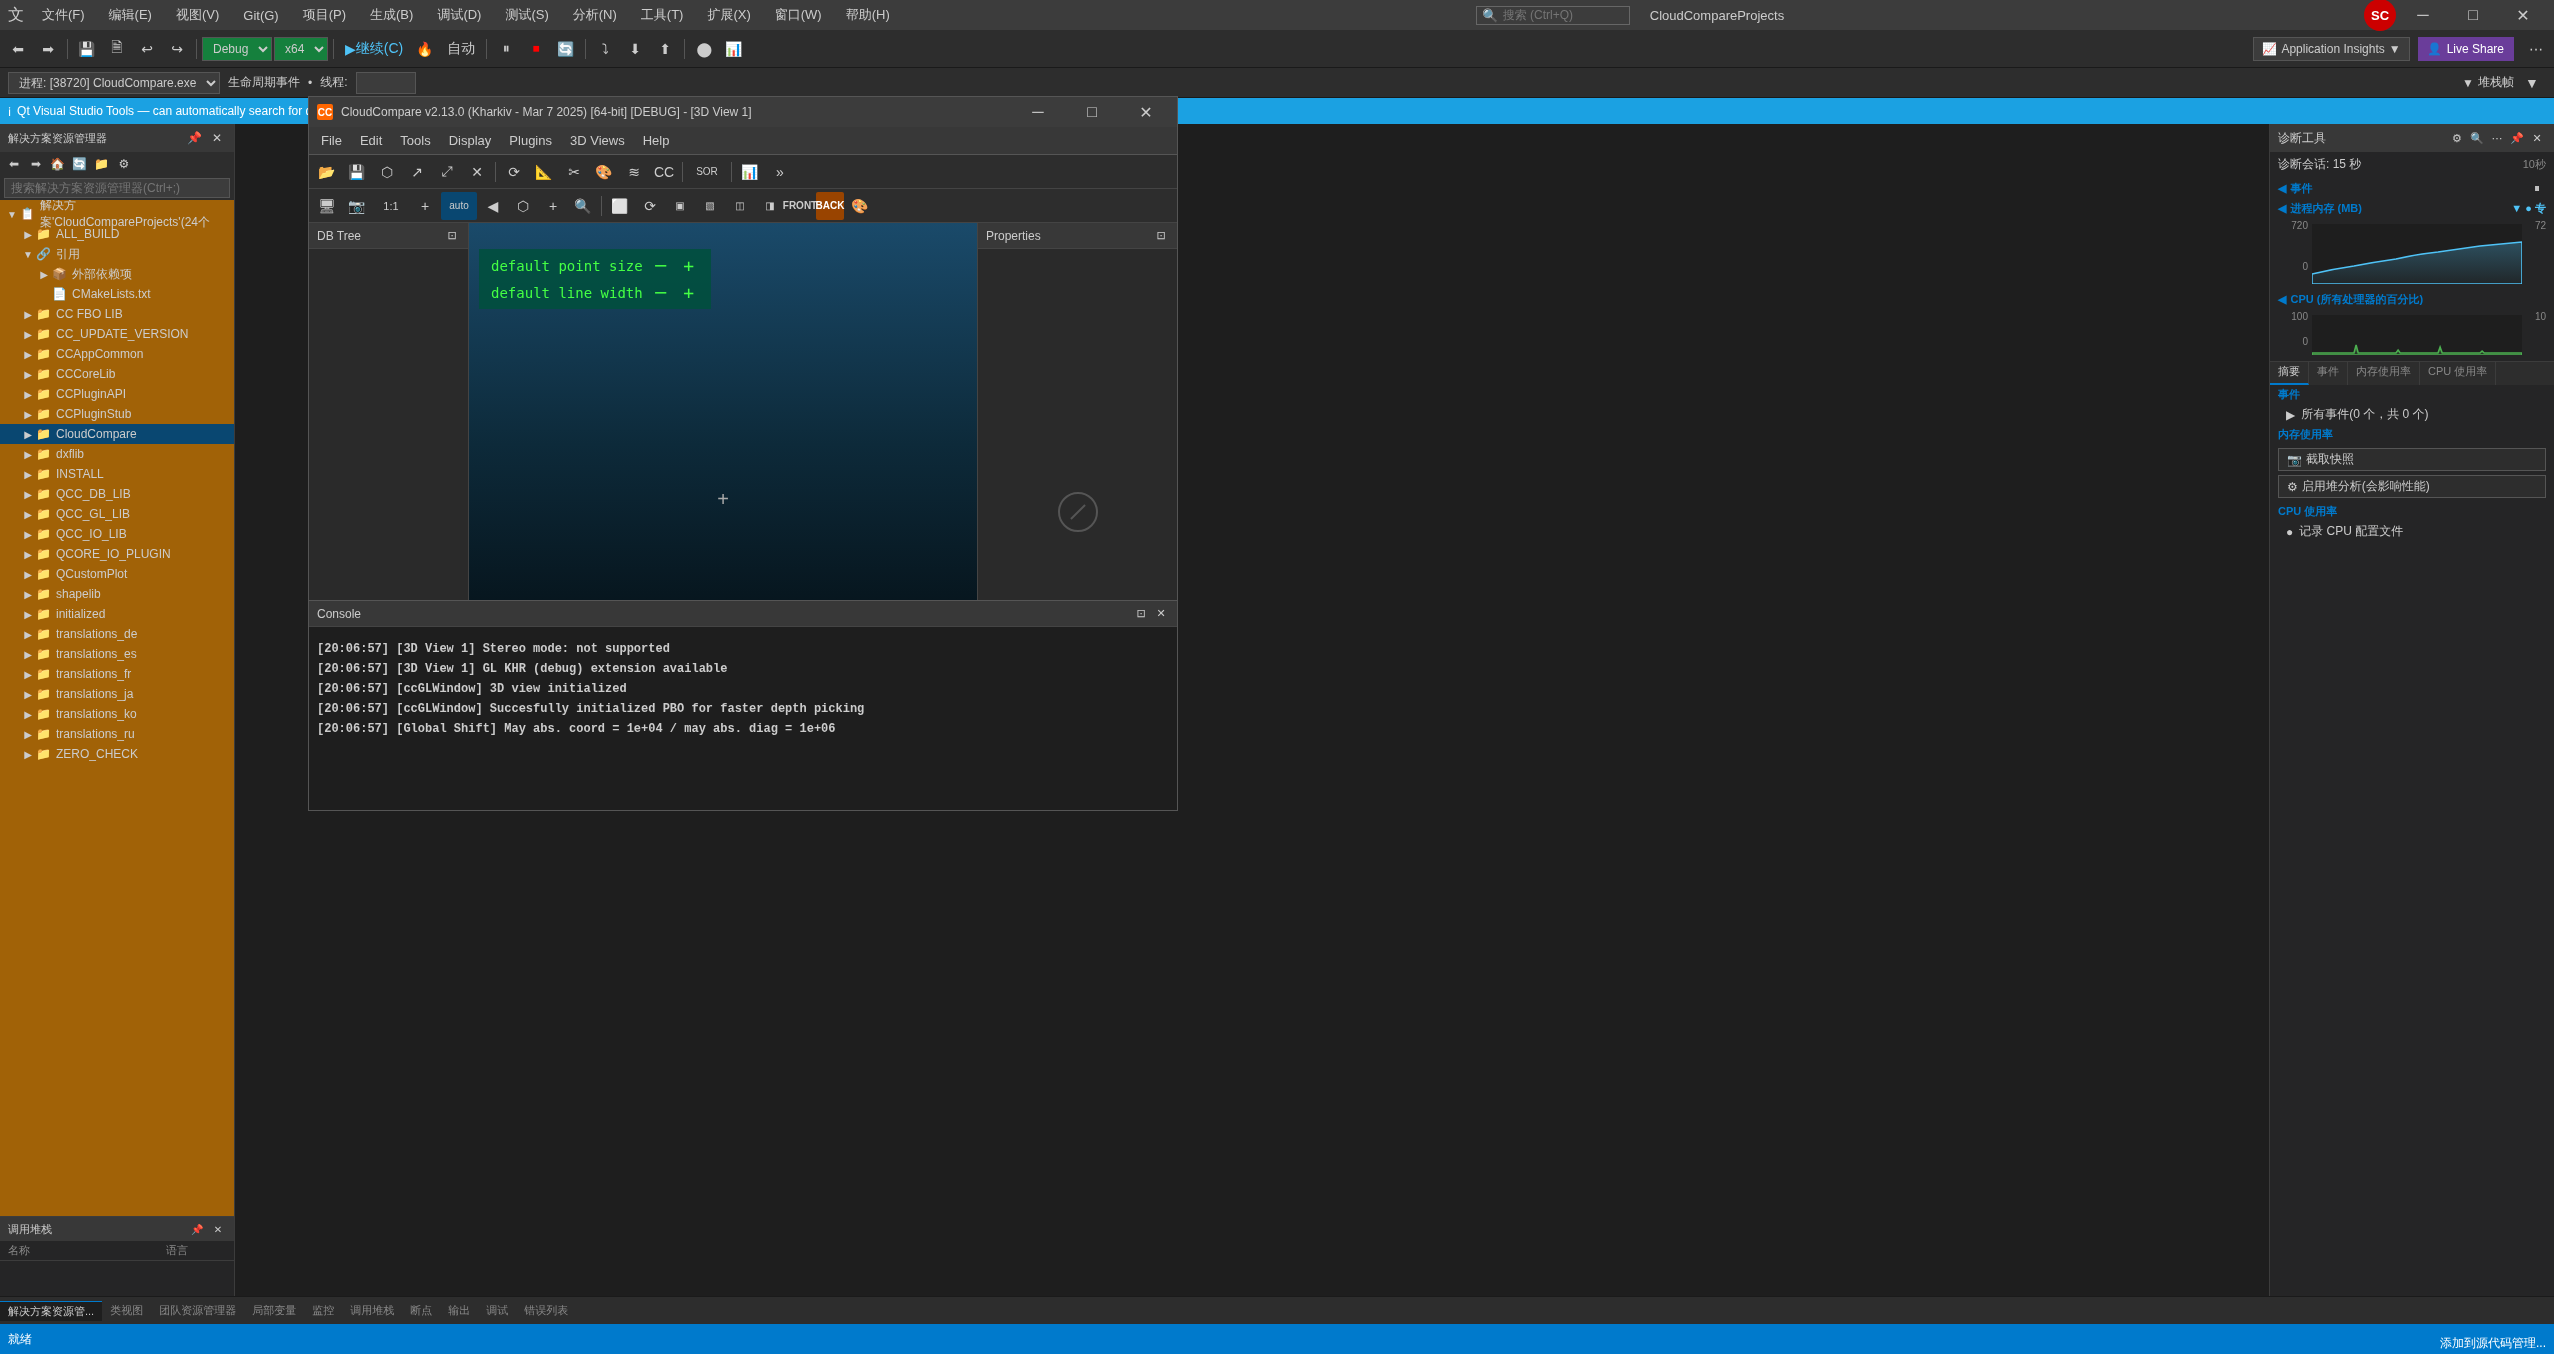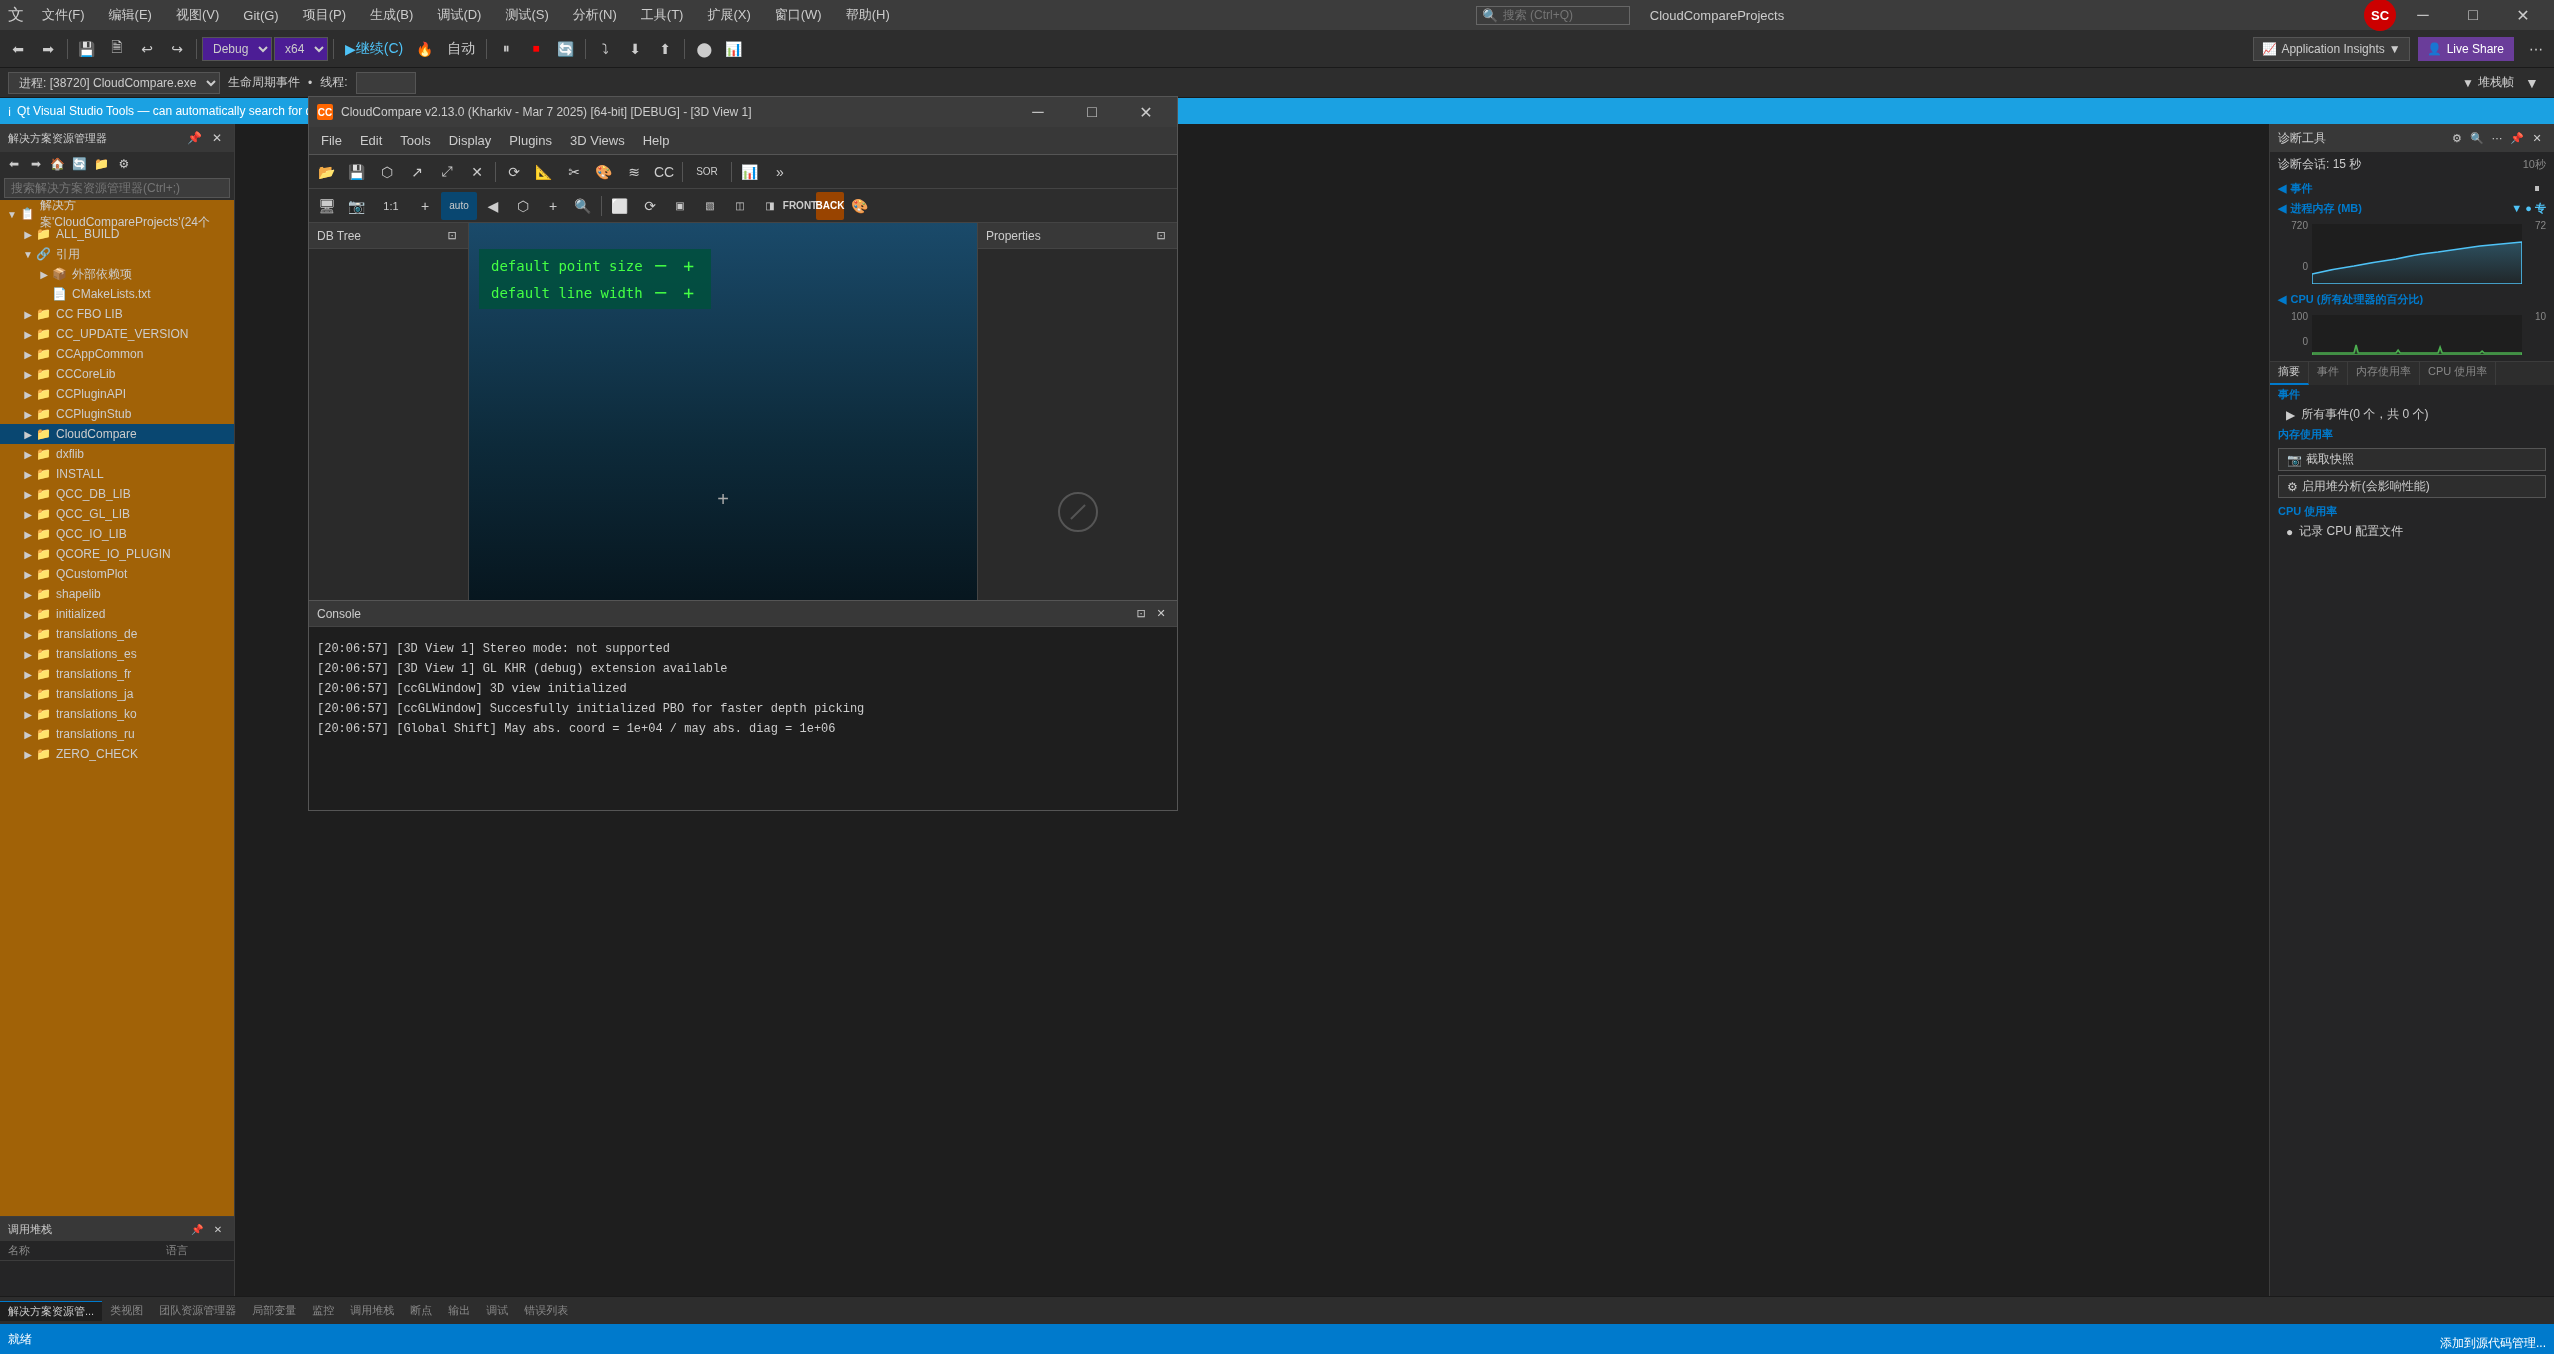--- a/index.html
+++ b/index.html
@@ -74,21 +74,21 @@
       align-items: center;
       justify-content: center;
       cursor: pointer;
       border-radius: 2px;
       font-size: 14px;
       color: #ccc;
     }
     .toolbar-sep { width: 1px; height: 20px; background: #555; margin: 0 3px; }
     .toolbar-dropdown {
       height: 24px;
-      background: #4c1d95;
+      background: #15803d;
       border: 1px solid #555;
       color: #ccc;
       padding: 0 6px;
       font-size: 12px;
       cursor: pointer;
     }
 
     
     .info-bar {
       background: #1ba1e2;
@@ -381,20 +381,21 @@
       border-bottom: 1px solid #444;
       justify-content: space-between;
     }
     .console-content {
       flex: 1;
       overflow-y: auto;
       padding: 4px 8px;
       font-family: 'Courier New', monospace;
       font-size: 12px;
       color: #ccc;
+      font-weight: bold;
     }
     .console-line { line-height: 20px; }
 
     
     .right-panel {
       width: 285px;
       background: #252526;
       border-left: 1px solid #3c3c3c;
       display: flex;
       flex-direction: column;

